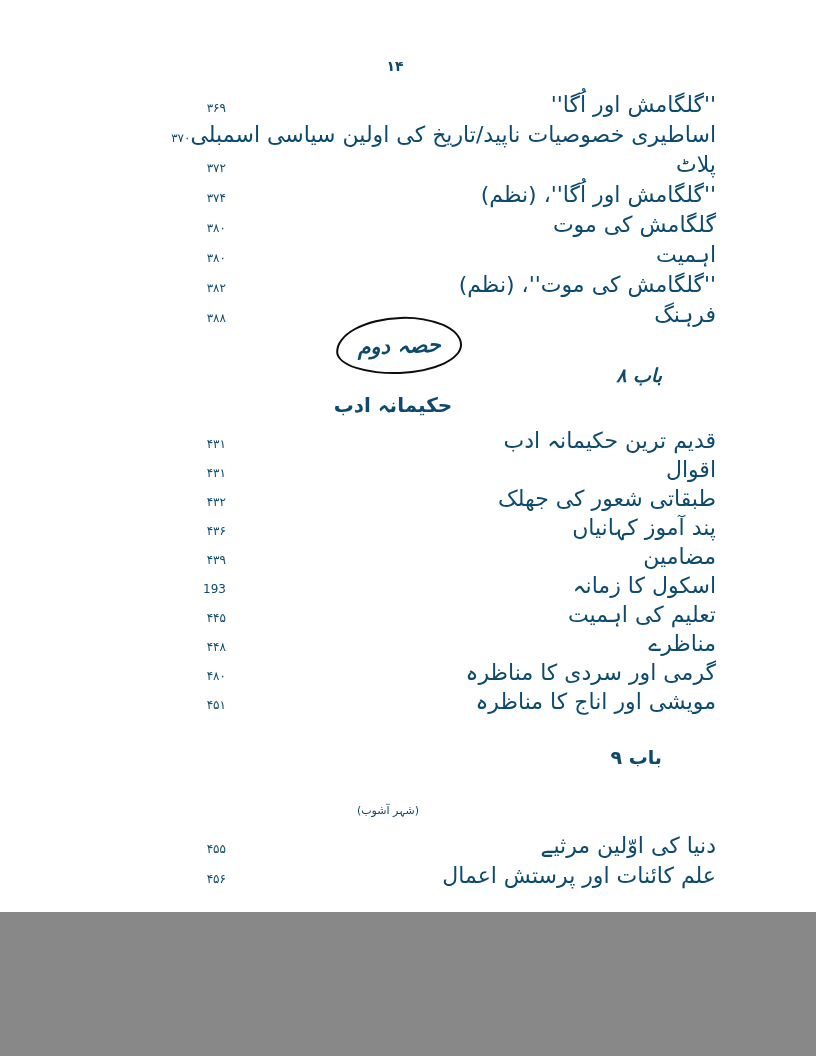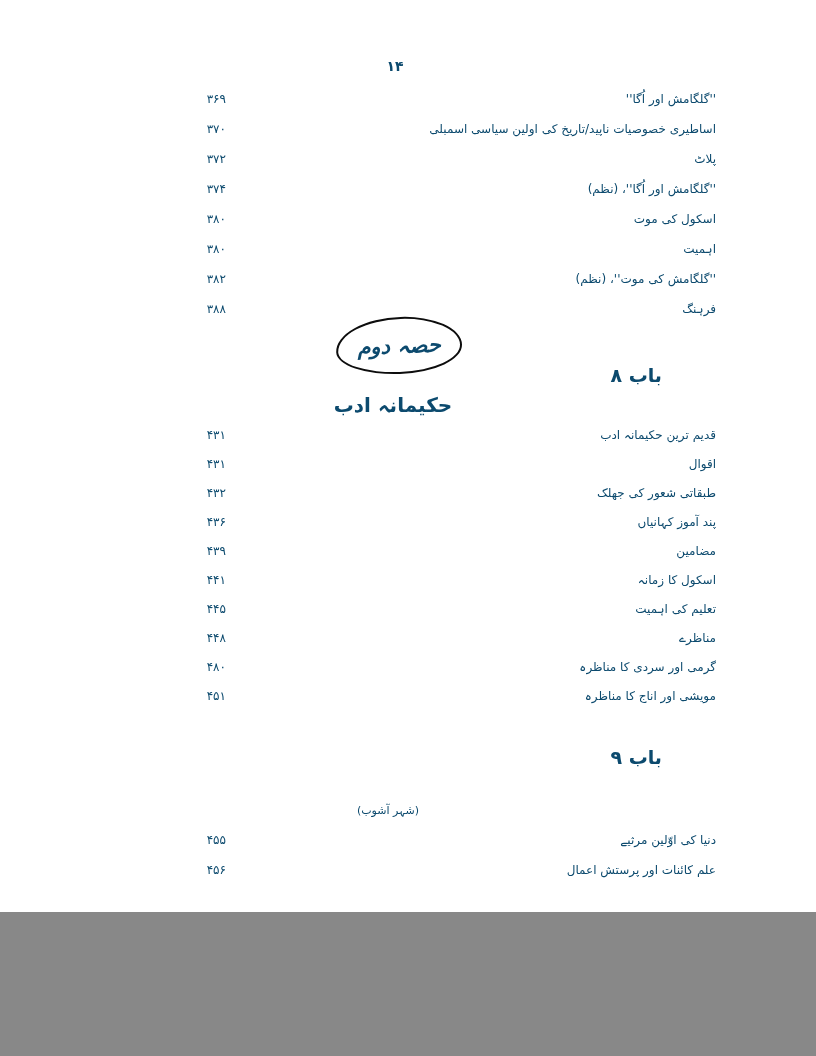--- a/index.html
+++ b/index.html
@@ -23,21 +23,21 @@
   .toc-list.front   { top:92px;  }
   .toc-list.ch8     { top:428px; }
   .toc-list.ch9     { top:833px; }
   .toc-row {
     display:flex; direction:rtl;
     justify-content:space-between; align-items:baseline;
     height:30px;
   }
   .toc-list.ch8 .toc-row { height:29px; }
   .toc-row .title {
-    font-size:12px;
+    font-size:22px;
     white-space:nowrap;
   }
   .toc-row .pg {
     font-size:12px;
     min-width:56px;
     text-align:right; 
     direction:ltr;
   }
   .part-circle {
     position:absolute; top:317px; left:336px;
@@ -50,21 +50,21 @@
   .part-circle .part-label {
     font-size:21px; font-weight:bold;
     font-style:italic;
     direction:rtl; white-space:nowrap;
   }
   .chapter-label {
     position:absolute; right:154px;
     font-size:19px; font-weight:bold;
     direction:rtl; white-space:nowrap;
   }
-  .chapter-label.ch8 { top:364px; }
+  .chapter-label.ch8 { top:364px;font-style:italic; }
   .chapter-label.ch9 { top:746px; }
   .section-heading {
     position:absolute; left:0; right:30px;
     text-align:center;
     font-size:20px; font-weight:bold;
     direction:rtl;
   }
   .section-heading.ch8 { top:393px; }
   .section-heading.ch9 { top:776px; font-style:italic; }
   .section-subheading {
@@ -92,21 +92,21 @@
     </div>
     <div class="toc-row">
       <span class="title">پلاٹ</span>
       <span class="pg">۳۷۲</span>
     </div>
     <div class="toc-row">
       <span class="title">''گلگامش اور اُگا''، (نظم)</span>
       <span class="pg">۳۷۴</span>
     </div>
     <div class="toc-row">
-      <span class="title">اسکول کی موت</span>
+      <span class="title">گلگامش کی موت</span>
       <span class="pg">۳۸۰</span>
     </div>
     <div class="toc-row">
       <span class="title">اہمیت</span>
       <span class="pg">۳۸۰</span>
     </div>
     <div class="toc-row">
       <span class="title">''گلگامش کی موت''، (نظم)</span>
       <span class="pg">۳۸۲</span>
     </div>
@@ -139,21 +139,21 @@
     <div class="toc-row">
       <span class="title">پند آموز کہانیاں</span>
       <span class="pg">۴۳۶</span>
     </div>
     <div class="toc-row">
       <span class="title">مضامین</span>
       <span class="pg">۴۳۹</span>
     </div>
     <div class="toc-row">
       <span class="title">اسکول کا زمانہ</span>
-      <span class="pg">۴۴۱</span>
+      <span class="pg">193</span>
     </div>
     <div class="toc-row">
       <span class="title">تعلیم کی اہمیت</span>
       <span class="pg">۴۴۵</span>
     </div>
     <div class="toc-row">
       <span class="title">مناظرے</span>
       <span class="pg">۴۴۸</span>
     </div>
     <div class="toc-row">

